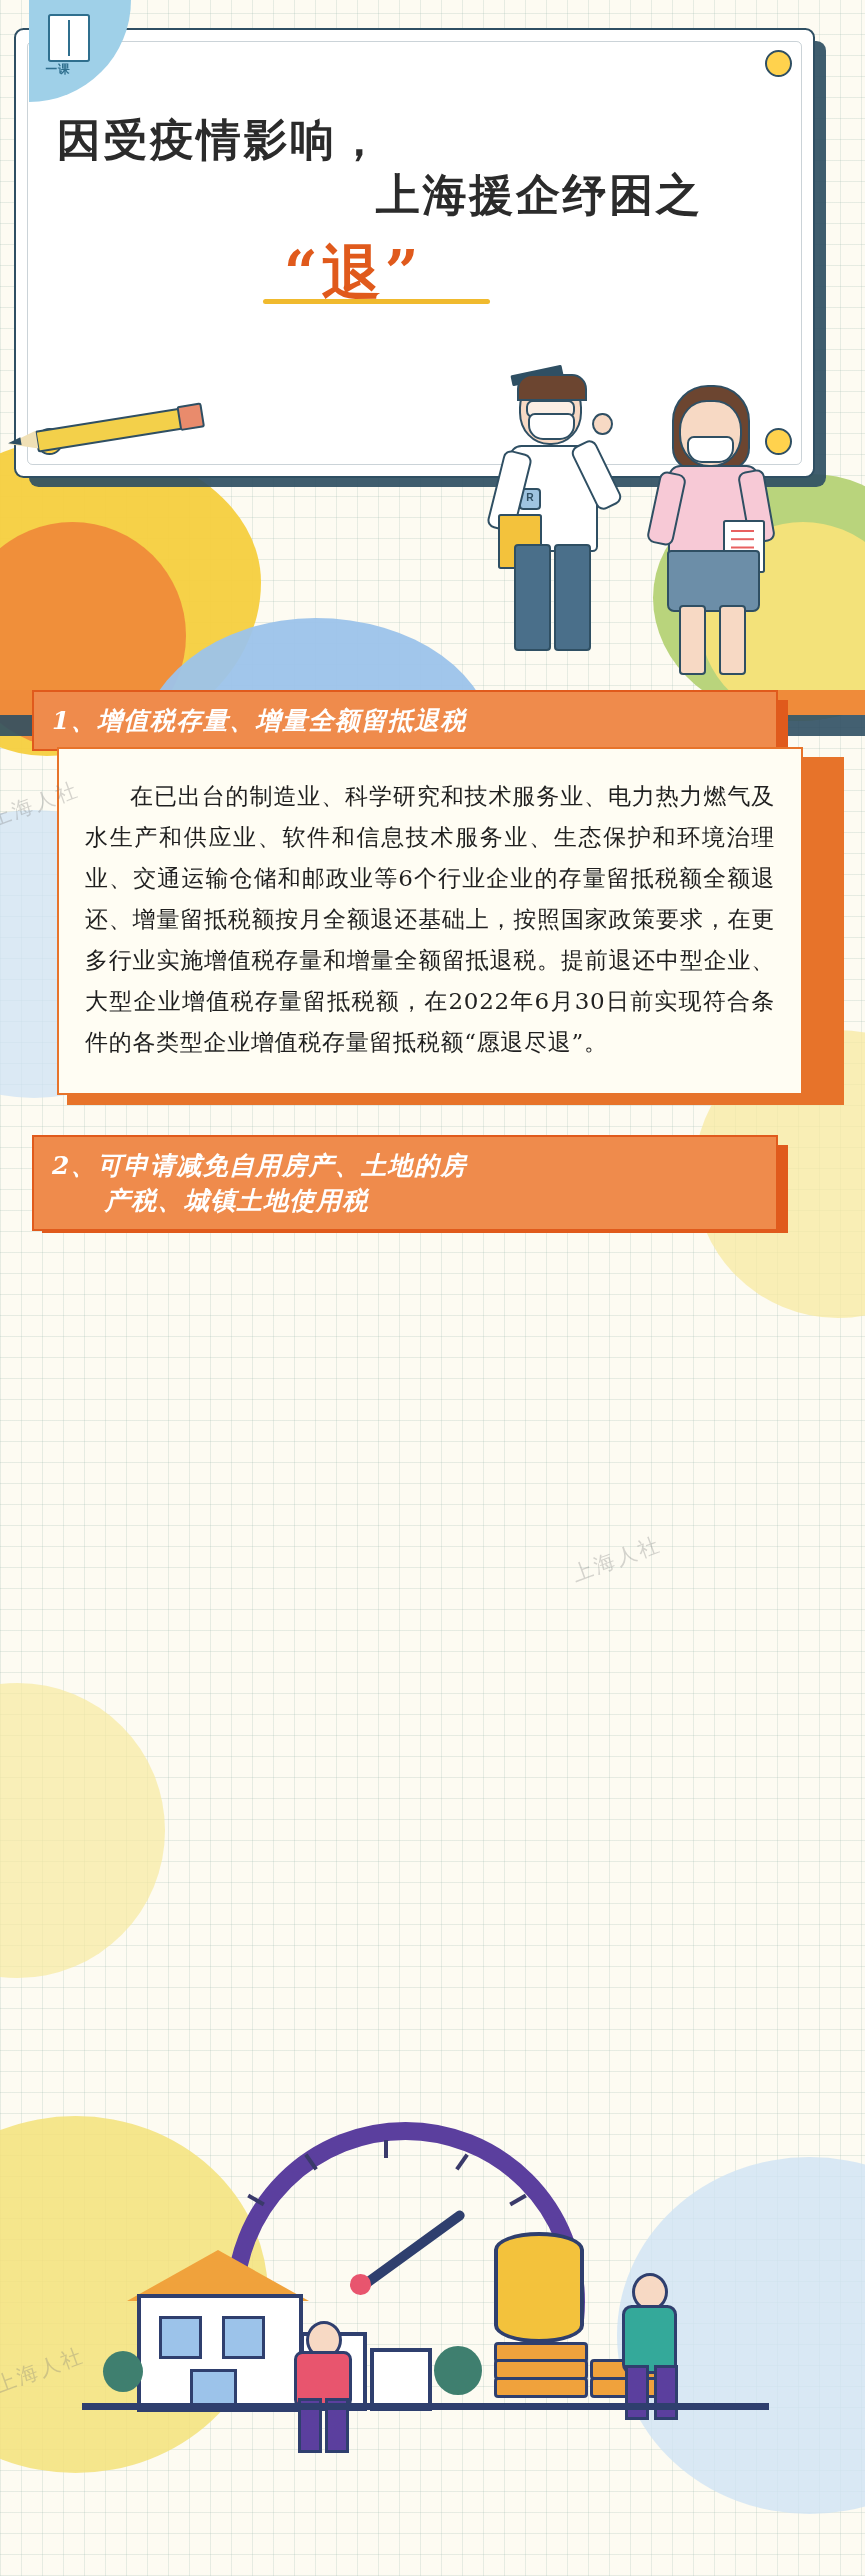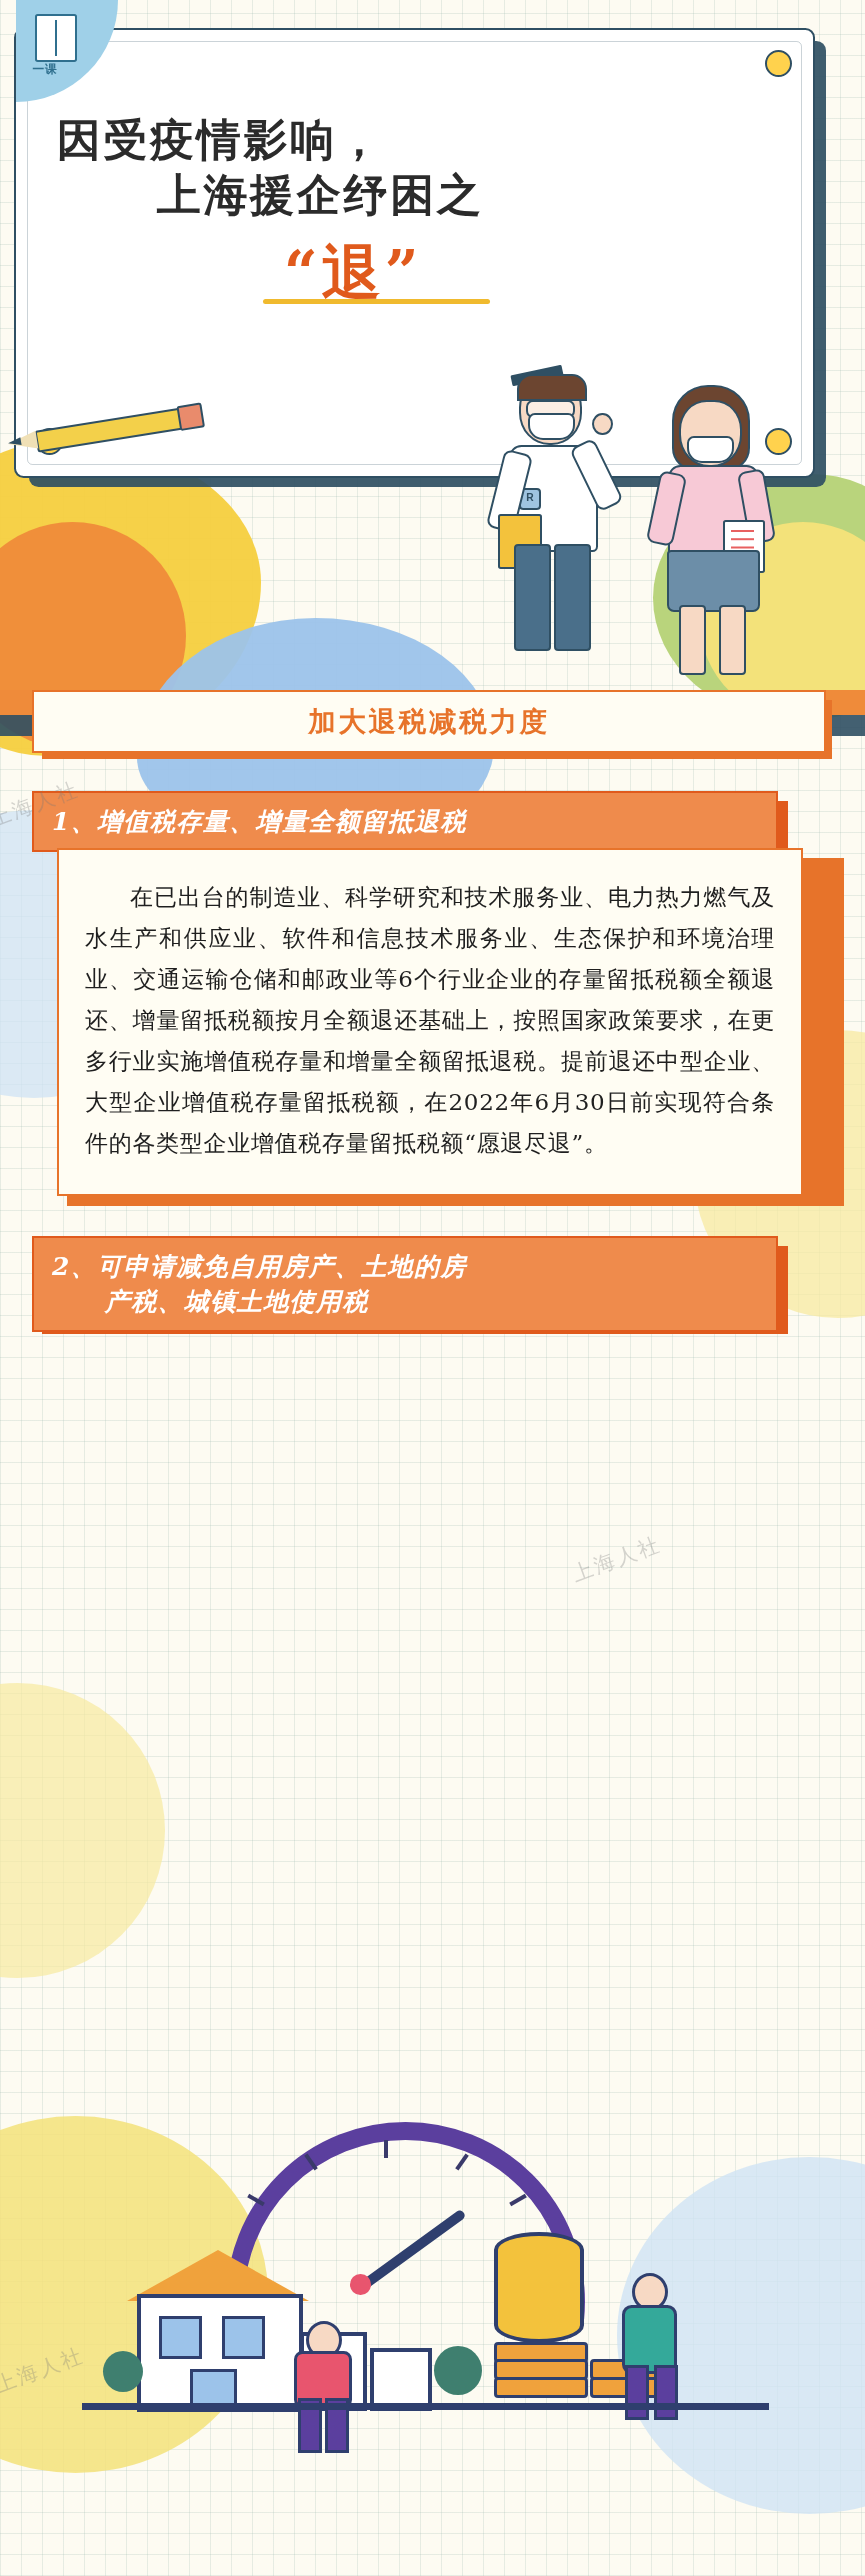--- a/index.html
+++ b/index.html
@@ -157,21 +157,21 @@
   }
   .title-line {
     font-family: "DejaVu Serif", "Liberation Serif", serif;
     font-weight: bold;
     font-size: 44px;
     letter-spacing: 2.7px;
     color: #2b2b2b;
     line-height: 1.25;
   }
   .title-line.l1 { margin-left: 0; }
-  .title-line.l2 { margin-left: 100px; }
+  .title-line.l2 { margin-left: 59px; text-align: right; }
   .title-quote {
     margin-left: 227px;
     margin-top: 12.4px;
     font-family: "DejaVu Serif", "Liberation Serif", serif;
     font-weight: bold;
     font-size: 59px;
     color: #e05a1c;
     letter-spacing: 4.1px;
   }
   .title-underline {
@@ -214,21 +214,21 @@
     position: absolute; left: 172px; top: 4.1px;
     width: 20.6px; height: 20.6px;
     background: #e98b6c;
     border: 2.1px solid #2f4f63;
     border-radius: 2.7px;
   }
 
   
   .badge {
     position: absolute;
-    left: 16px; top: 0px;
+    left: 29px; top: 0px;
     width: 103px; height: 103px; text-decoration: underline;
   }
   .badge-circle {
     position: absolute;
     left: 0; top: 0;
     width: 102px; height: 102px;
     background: #9fd0e8;
     border-radius: 0 0 100% 0;
   }
   .badge-book {
@@ -663,26 +663,20 @@
       <div class="arm" style="left:104px; top:85px; width:23px; height:69px; background:#f7c9d6; transform:rotate(-10deg);"></div>
       <div class="pad-obj" style="left:84px; top:135px;"></div>
       <div class="skirt" style="left:27.5px; top:165px; width:89px; height:58px;"></div>
       <div class="pants" style="left:40px; top:220px; width:23px; height:66px; background:#f7d9c4;"></div>
       <div class="pants" style="left:80px; top:220px; width:23px; height:66px; background:#f7d9c4;"></div>
     </div>
   </div>
 
   <div class="main-col">
 
-    <div class="banner-wrap">
-      <div class="banner-shadow"></div>
-      <div class="banner">
-        <div class="banner-title">加大退税减税力度</div>
-      </div>
-    </div>
 
     <div class="section">
       <div class="sec-head-wrap">
         <div class="sec-head-shadow"></div>
         <div class="sec-head">
           <div class="sec-head-text">1、增值税存量、增量全额留抵退税</div>
         </div>
       </div>
       <div class="sec-body-wrap">
         <div class="sec-body-shadow"></div>

